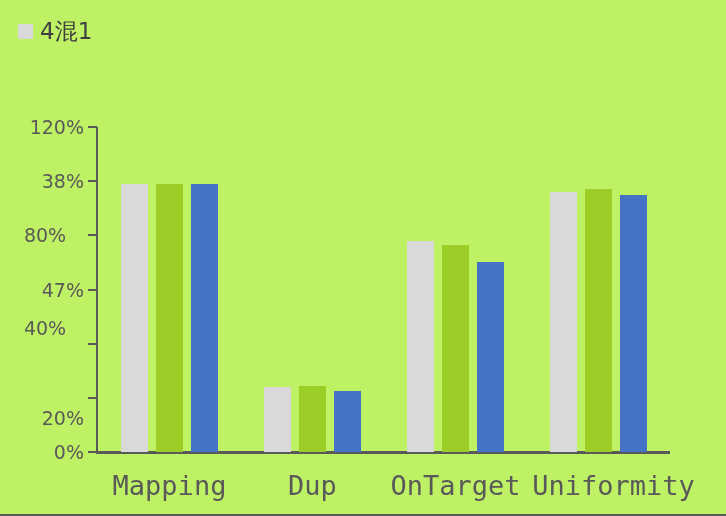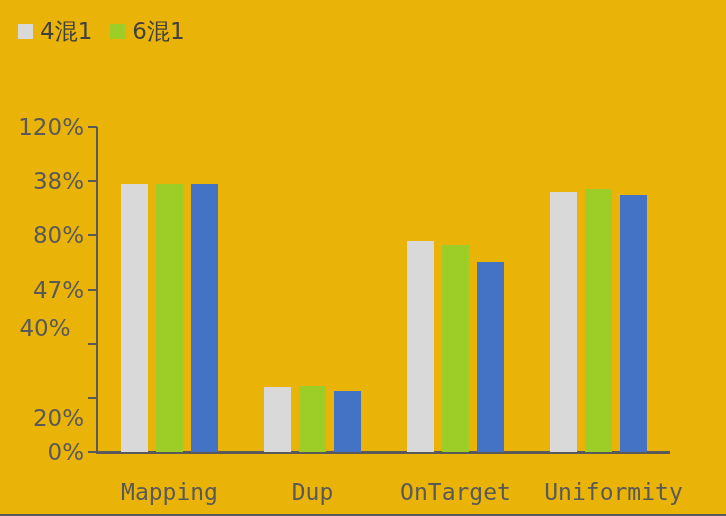--- a/index.html
+++ b/index.html
@@ -7,21 +7,21 @@
     padding: 0;
     background: #ffffff;
   }
   body {
     font-family: "Liberation Sans", sans-serif;
   }
   #chart-root {
     position: relative;
     width: 726px;
     height: 516px;
-    background: #eab308;
+    background: #bef264;
     overflow: hidden;
     box-sizing: border-box;
     border-bottom: 2px solid #595959;
   }
 
   
   #legend {
     position: absolute;
     left: 18px;
     top: 14px;
@@ -58,21 +58,21 @@
     height: 516px;
   }
 
   
   .ytick-label {
     position: absolute;
     right: 0;
     width: 78px;
     text-align: right;
     font-family: "DejaVu Sans", sans-serif;
-    font-size: 23px;
+    font-size: 19px;
     color: #595959;
     transform: translateY(-50%);
     white-space: nowrap;
   }
   #ylabels {
     position: absolute;
     left: 0px;
     top: 0;
     width: 84px;
     height: 516px;
@@ -119,50 +119,46 @@
   
   #cat-labels {
     position: absolute;
     left: 98px;
     top: 462px;
     width: 572px;
     height: 44px;
   }
   .cat-label {
     position: absolute;
-    top: 17px;
+    top: 8px;
     text-align: center;
     font-family: "DejaVu Sans Mono", monospace;
-    font-size: 23px;
+    font-size: 27px;
     color: #595959;
     white-space: nowrap;
     transform: translateX(-50%);
   }
 </style>
 </head>
 <body>
 
 <div id="chart-root">
 
   <div id="legend">
     <div class="legend-item">
       <span class="legend-swatch" style="background: rgb(217, 217, 217);"></span>
       <span class="legend-label">4混1</span>
     </div>
-    <div class="legend-item">
-      <span class="legend-swatch" style="background: rgb(157, 206, 39);"></span>
-      <span class="legend-label">6混1</span>
-    </div>
   </div>
 
   <div id="plot-wrap">
     <div id="ylabels">
         <div class="ytick-label" style="top: 127px;">120%</div>
         <div class="ytick-label" style="top: 181.167px;">38%</div>
-        <div class="ytick-label" style="top: 235.333px;">80%</div>
+        <div class="ytick-label" style="top: 235.333px; text-align: center;">80%</div>
         <div class="ytick-label" style="top: 289.5px;">47%</div>
         <div class="ytick-label" style="top: 328px; text-align: center;">40%</div>
         <div class="ytick-label" style="top: 397.833px; margin-top: 20px;">20%</div>
         <div class="ytick-label" style="top: 452px;">0%</div>
       </div>
     <div id="y-axis-line"></div>
     <div id="x-axis-line"></div>
     <div id="bars-layer">
         <div class="bar" style="left: 23px; width: 27px; height: 268.125px; background: rgb(217, 217, 217);"></div>
         <div class="bar" style="left: 58px; width: 27px; height: 268.125px; background: rgb(157, 206, 39);"></div>

